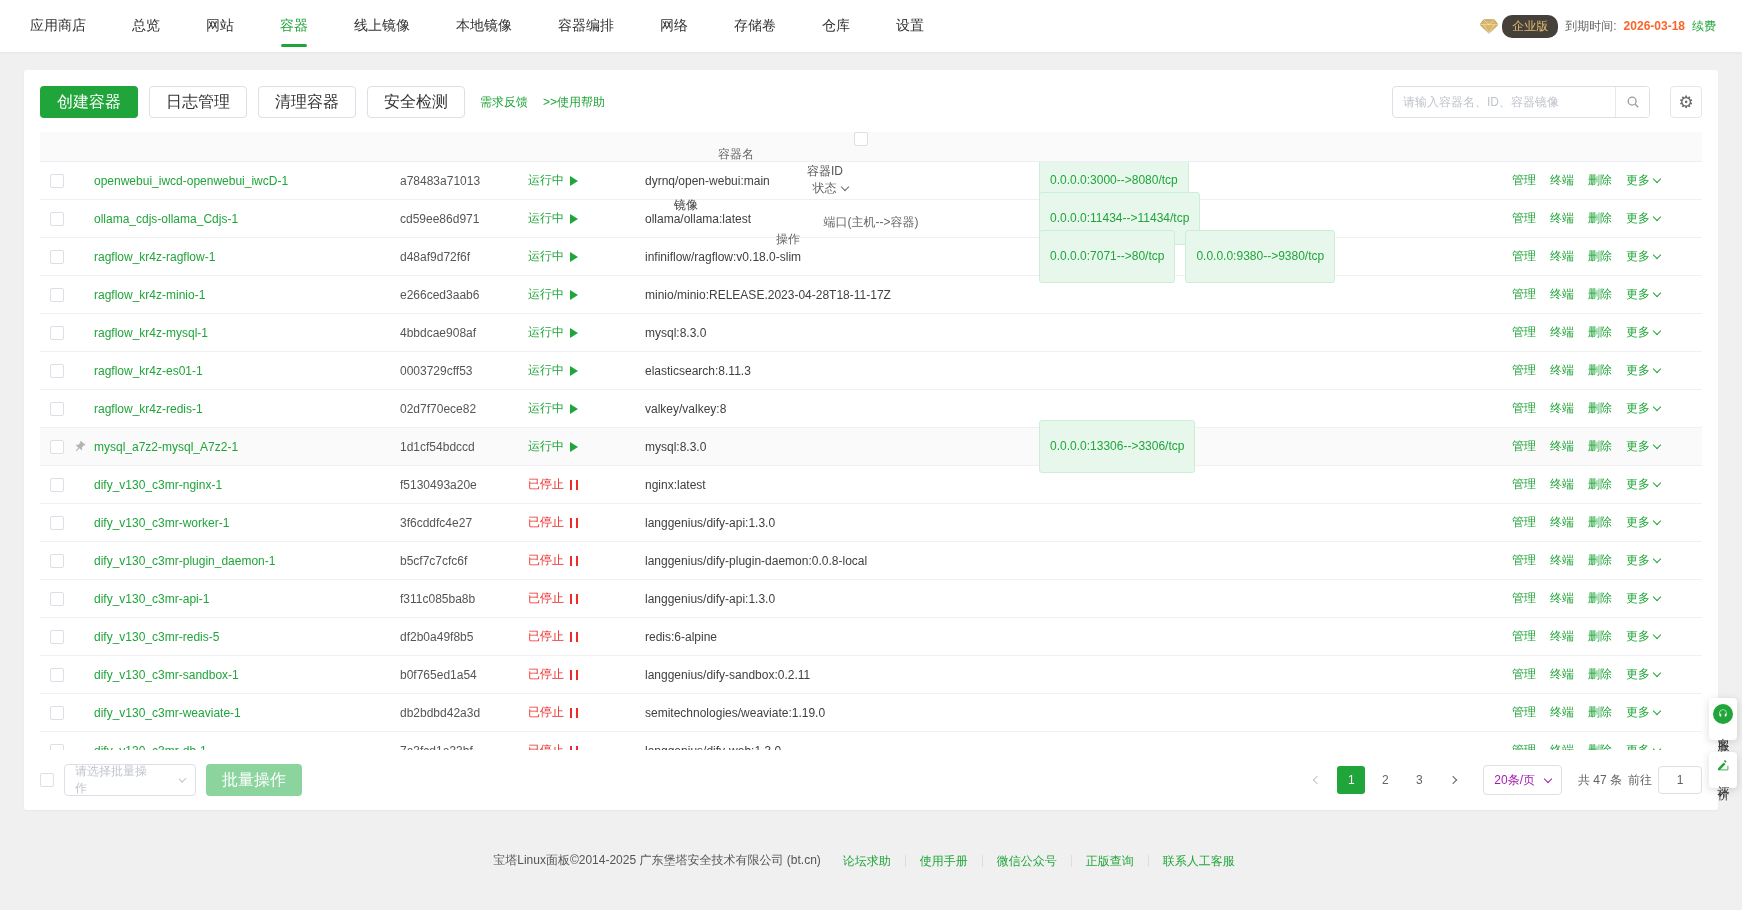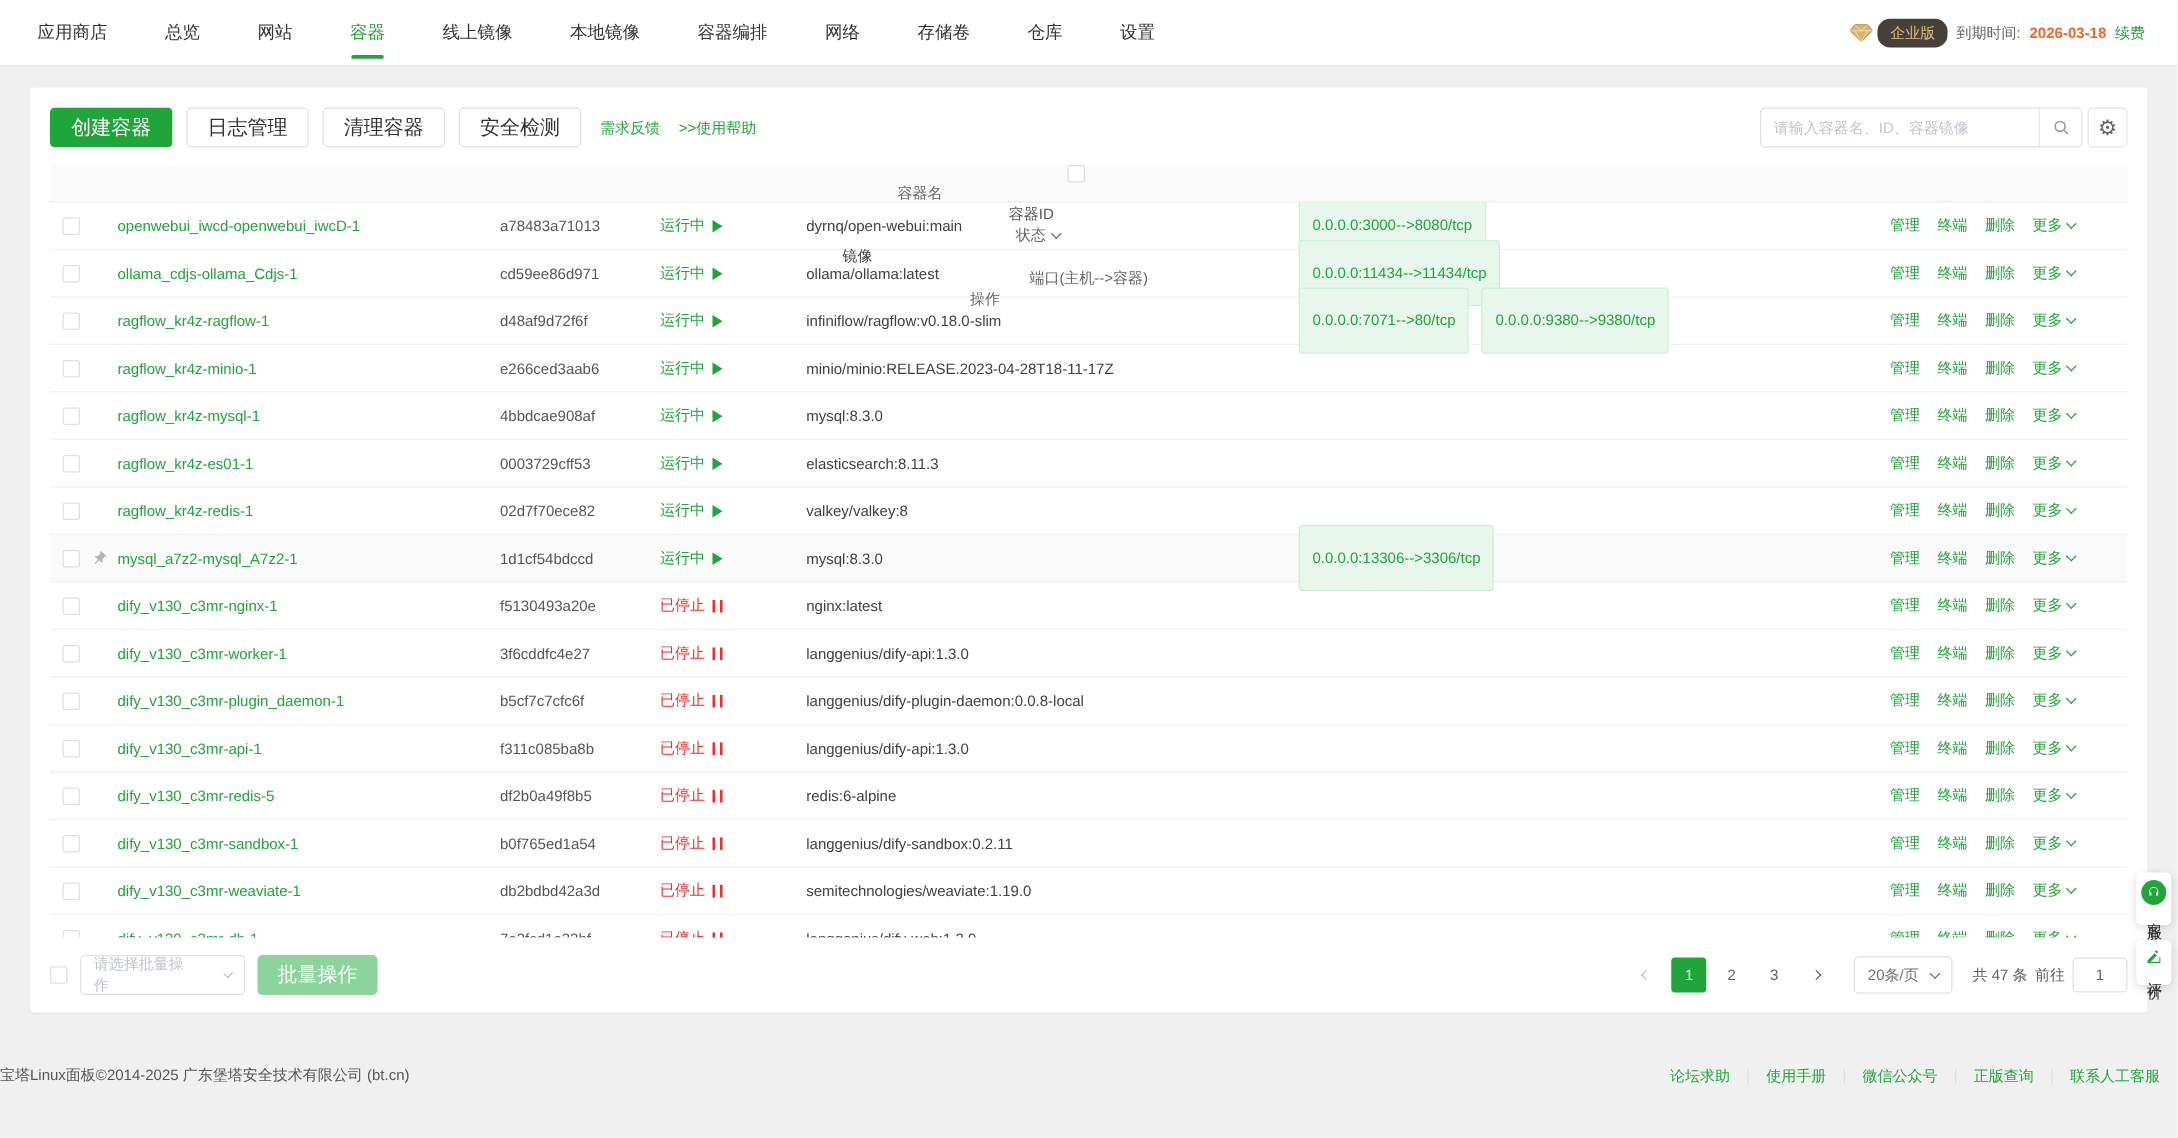--- a/index.html
+++ b/index.html
@@ -34,21 +34,21 @@
 
   
   .toolbar { display:flex; align-items:center; gap:11px; margin-bottom:14px; }
   .btn { height:32px; padding:0 16px; font-size:16px; border-radius:4px;
          display:inline-flex; align-items:center; justify-content:center;
          cursor:pointer; border:1px solid transparent;
          font-family:inherit; }
   .btn-primary { background:#20a53a; color:#fff; }
   .btn-plain { background:#fff; border-color:#dcdfe6; color:#333; }
   .link-green { color:#20a53a; font-size:12px; margin-left:4px; }
-  .toolbar-right { margin-left:auto; display:flex; align-items:center; gap:4px; }
+  .toolbar-right { margin-left:auto; display:flex; align-items:center; gap:20px; }
   .search-box { display:flex; align-items:center; width:258px; height:32px;
                 border:1px solid #dcdfe6; border-radius:4px; background:#fff; overflow:hidden; }
   .search-box input { flex:1; border:none; outline:none; padding:0 10px; font-size:12px;
                 font-family:inherit; color:#333; }
   .search-box input::placeholder { color:#c0c4cc; }
   .search-btn { width:34px; height:100%; display:flex; align-items:center; justify-content:center;
                 border-left:1px solid #e6e8ec; cursor:pointer; background:#fff; }
   .gear-btn { width:32px; height:32px; border:1px solid #e3e6ea; border-radius:4px; background:#fff;
               display:flex; align-items:center; justify-content:center; cursor:pointer;
               font-size:17px; color:#666; line-height:1; }
@@ -100,28 +100,28 @@
   .select-mock { height:32px; border:1px solid #dcdfe6; border-radius:4px; background:#fff;
                  display:inline-flex; align-items:center; padding:0 10px; gap:31px;
                  cursor:pointer; }
   .batch-select { width:132px; color:#c0c4cc; justify-content:space-between; }
   .btn-batch { background:#8bd49e; color:#fff; border:none; }
   .pagination { margin-left:auto; display:flex; align-items:center; gap:6px; color:#606266; }
   .page-btn { min-width:28px; height:28px; display:inline-flex; align-items:center;
               justify-content:center; border-radius:3px; cursor:pointer; }
   .page-btn.active { background:#20a53a; color:#fff; }
   .page-btn.prev { color:#c0c4cc; }
-  .size-select { height:30px; color:#737373; margin-left:10px; gap:10px; }
+  .size-select { height:30px; color:#a21caf; margin-left:10px; gap:10px; }
   .total { margin-left:10px; }
   .goto-input { width:44px; height:28px; border:1px solid #dcdfe6; border-radius:4px;
                 text-align:center; font-size:12px; color:#606266; outline:none;
                 font-family:inherit; }
 
   
-  .page-footer { margin-top:42px; display:flex; justify-content:space-between; align-items:center;
+  .page-footer { margin-top:42px; display:flex; justify-content:center; align-items:center;
                  color:#555; }
   .footer-company { margin-right:8px; }
   .footer-links { display:flex; list-style:none; align-items:center; }
   .footer-links li { padding:0 14px; color:#20a53a; cursor:pointer;
                      border-left:1px solid #ddd; line-height:12px; }
   .footer-links li:first-child { border-left:none; }
 
   
   .floaters { position:fixed; right:5px; top:698px; display:flex; flex-direction:column;
               gap:12px; z-index:10; }

